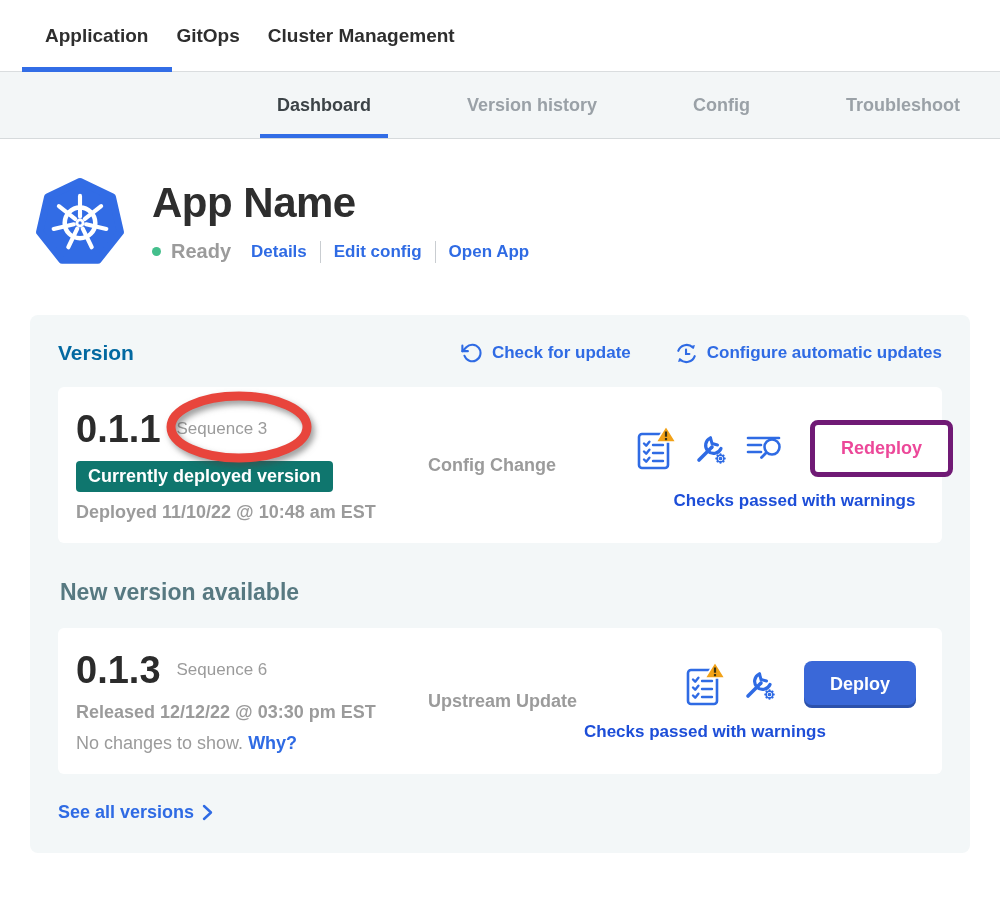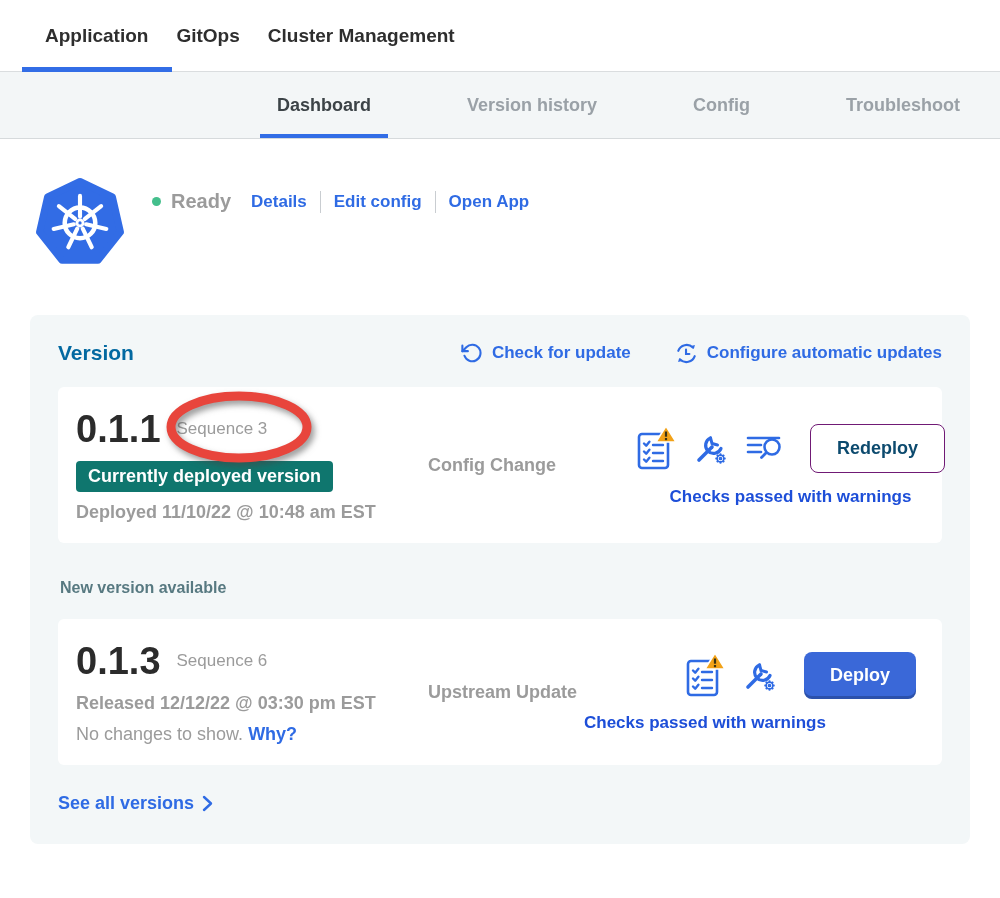--- a/index.html
+++ b/index.html
@@ -51,26 +51,26 @@
   .meta { font-size:18px; font-weight:700; color:#9b9b9b; margin-top:10px; white-space:nowrap; }
   .no-changes { font-size:18px; color:#9b9b9b; margin-top:10px; white-space:nowrap; }
   .why { color:#2f6be4; font-weight:700; cursor:pointer; }
   .card-mid { width:208px; flex:0 0 auto; display:flex; align-items:center; }
   .source-label { font-size:18px; font-weight:700; color:#9b9b9b; white-space:nowrap; }
   .card-right { flex:1; display:flex; flex-direction:column; justify-content:center; }
   .icons-row { display:flex; align-items:center; justify-content:flex-end; gap:17px; }
   .icon-btn { cursor:pointer; display:flex; align-items:center; }
   .action-btn { font-family:inherit; font-size:18px; font-weight:700; border-radius:8px;
     padding:13px 26px; margin-left:9px; cursor:pointer; white-space:nowrap; }
-  .btn-outline { background:#fff; color:#0c4a6e; border:1px solid #701a75; }
+  .btn-outline { background:#fff; color:#ec4899; border:5px solid #701a75; }
   .btn-solid { background:#3a68d8; color:#fff; border:none; box-shadow:inset 0 -3px 0 rgba(20,40,90,0.35); }
   .checks { text-align:center; font-size:17px; font-weight:700; color:#1d4ed8; margin-top:14px;
     cursor:pointer; white-space:nowrap; }
   .checks.shift-left { text-align:left; margin-left:-52px; }
-  .new-section { font-size:16px; font-weight:700; color:#577981; margin:36px 0 0 2px; }
+  .new-section { font-size:23px; font-weight:700; color:#577981; margin:36px 0 0 2px; }
   .see-all { display:flex; align-items:center; gap:8px; color:#2f6be4; font-size:18px;
     font-weight:700; margin-top:28px; cursor:pointer; }
   svg { display:block; }
 </style>
 </head>
 <body>
 
 <nav class="top-nav">
   <div class="top-nav-item active">Application</div>
   <div class="top-nav-item">GitOps</div>
@@ -94,20 +94,21 @@
       <line x1="56.82" y1="52.56" x2="79.25" y2="57.68"></line>
       <line x1="53.04" y1="57.31" x2="63.02" y2="78.03"></line>
       <line x1="46.96" y1="57.31" x2="36.98" y2="78.03"></line>
       <line x1="43.18" y1="52.56" x2="20.75" y2="57.68"></line>
       <line x1="44.53" y1="46.63" x2="26.55" y2="32.3"></line>
     </g>
     <circle cx="50" cy="51" r="5" fill="#fff"></circle>
     <circle cx="50" cy="51" r="1.8" fill="#326ce5"></circle>
   </svg>
   <div>
+    <h1 class="app-title">App Name</h1>
     <div class="status-row">
       <span class="status-dot"></span>
       <span class="status-text">Ready</span>
       <span class="header-link">Details</span>
       <span class="vdiv"></span>
       <span class="header-link">Edit config</span>
       <span class="vdiv"></span>
       <span class="header-link">Open App</span>
     </div>
   </div>

